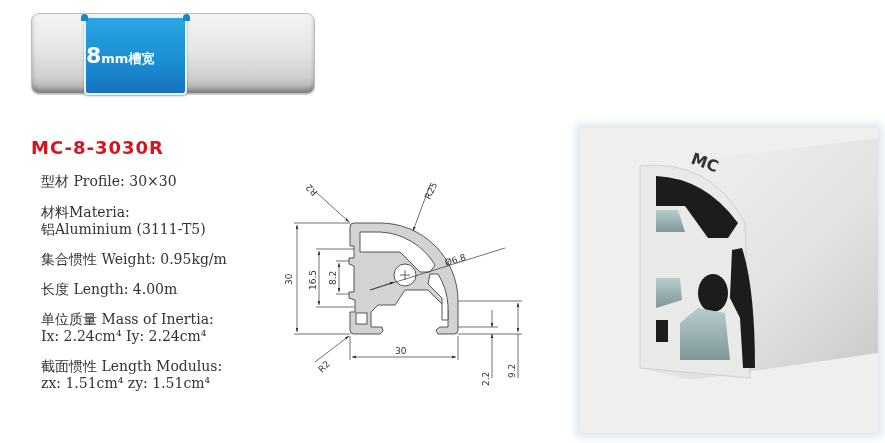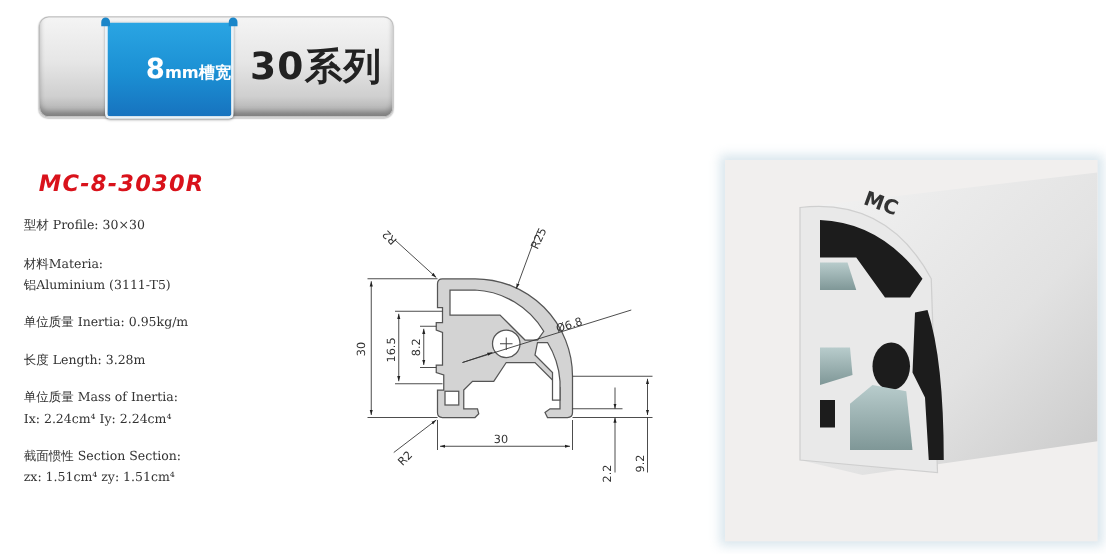--- a/index.html
+++ b/index.html
@@ -14,21 +14,21 @@
       background: linear-gradient(180deg, #f4f4f4 0%, #e6e6e6 45%, #cfcfcf 80%, #a9a9a9 100%);
       box-shadow: inset 0 -4px 4px rgba(0,0,0,0.25), 0 1px 1px rgba(0,0,0,0.2);
       border: 1px solid #bdbdbd;
     }
     .banner-tab {
       position: absolute; left: 52px; top: 4px; width: 99px; height: 75px;
       background: linear-gradient(180deg, #2aa5e3 0%, #1b8fd3 55%, #1773bf 100%);
       border: 2px solid #e9f3fa; border-top: none;
       border-radius: 0 0 4px 4px;
       box-shadow: 0 1px 2px rgba(0,0,0,0.35);
-      display: flex; align-items: center; justify-content: flex-end;
+      display: flex; align-items: center; justify-content: flex-start;
     }
     .banner-tab::before, .banner-tab::after {
       content: ""; position: absolute; top: -4px; width: 7px; height: 7px;
       background: #1a86c9; border-radius: 6px 6px 0 0;
     }
     .banner-tab::before { left: -5px; }
     .banner-tab::after { right: -5px; }
     .tab-label {
       color: #ffffff; font-family: "DejaVu Sans", sans-serif; font-weight: bold;
       font-size: 13px; letter-spacing: 0px; white-space: nowrap;
@@ -38,24 +38,23 @@
       position: absolute; left: 168px; top: 19px;
       font-family: "DejaVu Sans", sans-serif; font-weight: bold; font-size: 30px; color: #222222;
       letter-spacing: 1px;
     }
 
     
     .model {
       position: absolute; left: 31px; top: 137px;
       font-family: "DejaVu Sans", sans-serif; font-weight: bold; font-size: 18px; color: #d9121b;
       letter-spacing: 1px;
-      font-style: italic;
     }
     .spec {
-      position: absolute; left: 19px; font-size: 10px; color: #333333; line-height: 18px;
+      position: absolute; left: 41px; font-size: 14px; color: #333333; line-height: 18px;
       white-space: nowrap;
     }
 
     
     .drawing { position: absolute; left: 270px; top: 170px; width: 260px; height: 225px; }
     .dim-text { font-family: "DejaVu Sans", sans-serif; font-size: 9px; fill: #333; }
 
     
     .photo-wrap {
       position: absolute; left: 580px; top: 128px; width: 298px; height: 305px;
@@ -63,32 +62,31 @@
       box-shadow: 0 0 8px 4px rgba(170,200,215,0.45);
     }
   </style>
 </head>
 <body>
 
 <div class="banner">
   <div class="banner-tab">
     <span class="tab-label"><span class="big">8</span><span>mm槽宽</span></span>
   </div>
-  <div class="series-title">30系列</div>
 </div>
 
 <div class="model">MC-8-3030R</div>
 <div class="spec" style="top:172px">型材 Profile: 30×30</div>
 <div class="spec" style="top:203px">材料Materia:</div>
 <div class="spec" style="top:220px">铝Aluminium (3111-T5)</div>
-<div class="spec" style="top:250px">单位质量 Inertia: 0.95kg/m</div>
-<div class="spec" style="top:280px">长度 Length: 3.28m</div>
+<div class="spec" style="top:250px">集合惯性 Weight: 0.95kg/m</div>
+<div class="spec" style="top:280px">长度 Length: 4.00m</div>
 <div class="spec" style="top:310px">单位质量 Mass of Inertia:</div>
 <div class="spec" style="top:327px">Ix: 2.24cm⁴   Iy: 2.24cm⁴</div>
-<div class="spec" style="top:357px">截面惯性 Section Section:</div>
+<div class="spec" style="top:357px">截面惯性 Length Modulus:</div>
 <div class="spec" style="top:374px">zx: 1.51cm⁴  zy: 1.51cm⁴</div>
 
 <div class="drawing">
   <svg width="260" height="225" viewBox="0 0 260 225" xmlns="http://www.w3.org/2000/svg">
     <defs>
       <marker id="arr" viewBox="0 0 10 10" refX="10" refY="5" markerWidth="6" markerHeight="6" orient="auto-start-reverse">
         <path d="M0,2 L10,5 L0,8 z" fill="#222"></path>
       </marker>
     </defs>
 

